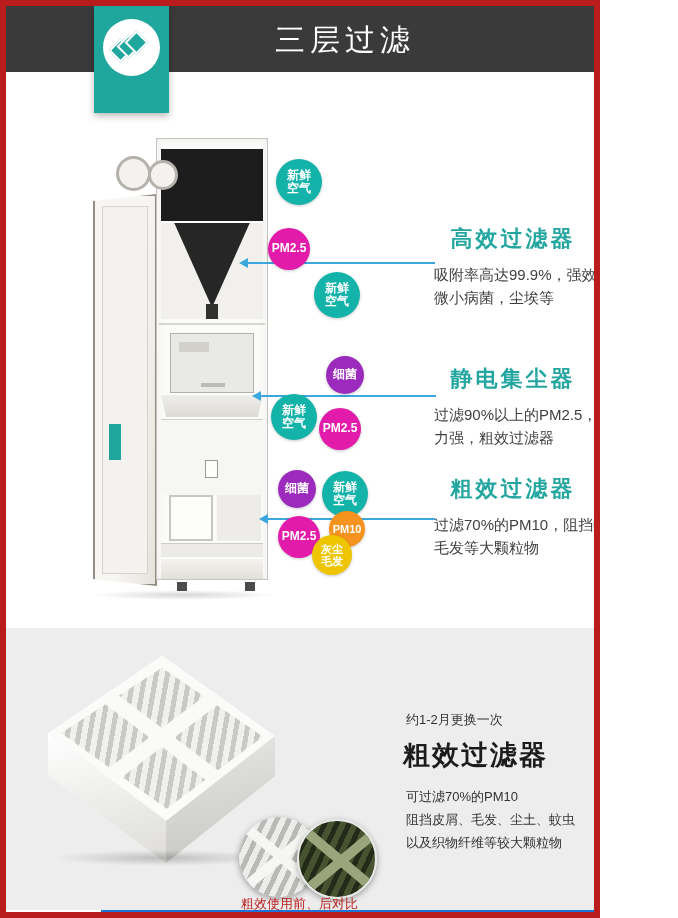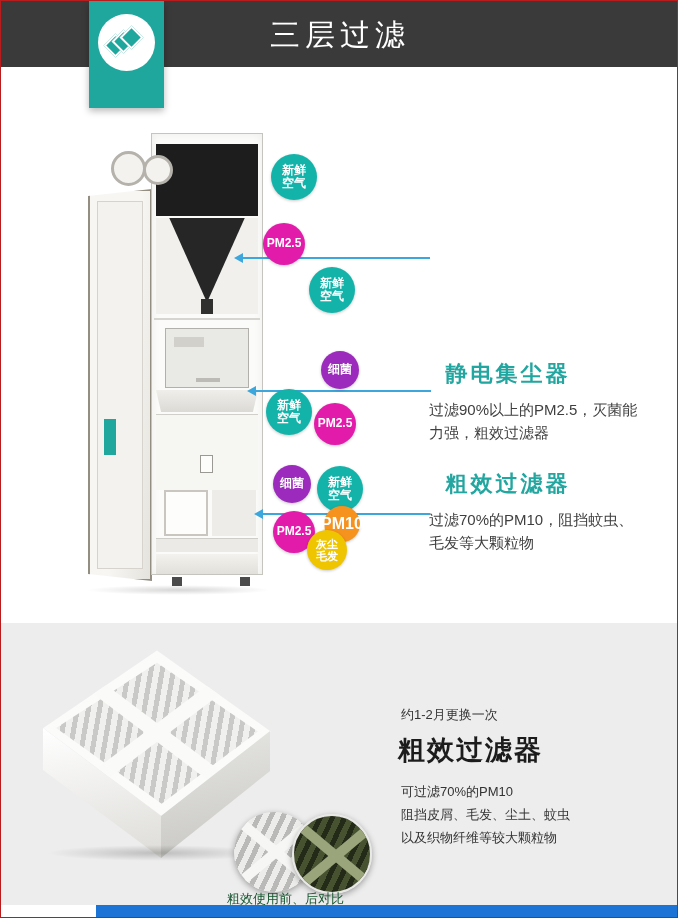--- a/index.html
+++ b/index.html
@@ -1,17 +1,17 @@
 <!DOCTYPE html>
 <html style="--header-bg: #3a3a3a; --brand-teal: #1fa79e; --heading-teal: #23a6a0; --arrow-blue: #3ba7dc; --badge-fresh: #14b3a9; --badge-pm25: #e31bab; --badge-germ: #9c2bbd; --badge-pm10: #f6921e; --badge-dust: #eec500; --layer-badge-green: #68b52f; --bottom-bar-blue: #1b74d6; --bottom-bg: #ededed;"><head>
 <meta charset="utf-8">
 <style>
   *{margin:0;padding:0;box-sizing:border-box}
   body{font-family:"Liberation Sans","DejaVu Sans",sans-serif;background:#fff}
-  #stage{position:relative;width:678px;height:918px;background:#fff;overflow:hidden;border:1px solid #b91c1c}
+  #stage{position:relative;width:600px;height:918px;background:#fff;overflow:hidden;border:6px solid #b91c1c}
 
   
   .header-bar{position:absolute;left:0;top:0;width:678px;height:66px;background:var(--header-bg,#3a3a3a)}
   .page-title{position:absolute;left:0;top:14px;width:100%;text-align:center;color:#fff;font-size:30px;letter-spacing:5px}
   .logo{position:absolute;left:88px;top:0;width:75px;height:107px;background:var(--brand-teal,#1fa79e);z-index:6;box-shadow:0 3px 7px rgba(0,0,0,.28)}
   .logo-circle{position:absolute;left:9px;top:13px;width:57px;height:57px;border-radius:50%;background:#fff}
   .pane{position:absolute;width:17px;height:17px;background:var(--brand-teal,#1fa79e);border:2px solid #fff;transform:rotate(45deg)}
   .p1{left:9px;top:23px}.p2{left:17px;top:19px}.p3{left:25px;top:15px}
 
   
@@ -40,21 +40,21 @@
   .u-kick{position:absolute;left:4px;top:420px;width:102px;height:20px;background:linear-gradient(#f4f2ee,#e2e0da)}
   .u-foot{position:absolute;width:10px;height:9px;background:#4b4b4b;top:448px}
   .u-f1{left:86px}.u-f2{left:154px}
   .u-shadow{position:absolute;left:0;top:456px;width:185px;height:10px;background:radial-gradient(ellipse at center,rgba(0,0,0,.16),rgba(0,0,0,0) 70%)}
 
   
   .badge{position:absolute;border-radius:50%;color:#fff;display:flex;align-items:center;justify-content:center;text-align:center;white-space:pre-line;font-weight:bold;line-height:1.12;box-shadow:0 1px 3px rgba(0,0,0,.22);z-index:7}
   .badge.fresh{width:46px;height:46px;background:var(--badge-fresh,#14b3a9);font-size:12px}
   .badge.pm25{width:42px;height:42px;background:var(--badge-pm25,#e31bab);font-size:12px}
   .badge.germ{width:38px;height:38px;background:var(--badge-germ,#9c2bbd);font-size:12px}
-  .badge.pm10{width:36px;height:36px;background:var(--badge-pm10,#f6921e);font-size:16px}
+  .badge.pm10{width:36px;height:36px;background:var(--badge-pm10,#f6921e);font-size:11px}
   .badge.dust{width:40px;height:40px;background:var(--badge-dust,#eec500);font-size:11px}
   .pos0{left:270px;top:153px}.pos1{left:262px;top:222px}.pos2{left:308px;top:266px}
   .pos3{left:320px;top:350px}.pos4{left:265px;top:388px}.pos5{left:313px;top:402px}
   .pos6{left:272px;top:464px}.pos7{left:316px;top:465px}.pos8{left:272px;top:510px}
   .pos9{left:323px;top:505px}.pos10{left:306px;top:529px}
 
   
   .arrow{position:absolute;height:2px;background:var(--arrow-blue,#3ba7dc);z-index:3}
   .arrow::before{content:"";position:absolute;left:-9px;top:-4px;border:5px solid transparent;border-right:9px solid var(--arrow-blue,#3ba7dc)}
   .a1{left:237px;top:256px;width:192px}
@@ -66,21 +66,21 @@
   .c-title{color:var(--heading-teal,#23a6a0);font-size:22px;font-weight:600;letter-spacing:3px;text-align:center;width:250px}
   .c-body{margin-top:9px;margin-left:46px;font-size:15px;line-height:1.55;color:#3f3f3f;white-space:pre-line}
   .c1{top:218px}.c2{top:358px}.c3{top:468px}
 
   
   .bottom-bg{position:absolute;left:0;top:622px;width:678px;height:282px;background:var(--bottom-bg,#ededed)}
   .layer-badge{position:absolute;left:398px;top:658px;width:114px;height:30px;background:var(--layer-badge-green,#68b52f);color:#fff;font-size:17px;letter-spacing:2px;text-align:center;line-height:30px;z-index:4}
   .replace-note{position:absolute;left:400px;top:705px;font-size:13px;color:#333;z-index:4}
   .filter-title{position:absolute;left:397px;top:731px;font-size:27px;font-weight:bold;color:#1c1c1c;letter-spacing:2px;z-index:4}
   .filter-desc{position:absolute;left:400px;top:780px;font-size:13px;color:#333;line-height:1.75;white-space:pre-line;z-index:4}
-  .compare-caption{position:absolute;left:226px;top:889px;width:135px;text-align:left;font-size:13px;color:#14532d;z-index:5}
+  .compare-caption{position:absolute;left:226px;top:889px;width:135px;text-align:center;font-size:13px;color:#b91c1c;z-index:5}
   .bottom-bar{position:absolute;left:95px;top:904px;width:583px;height:14px;background:var(--bottom-bar-blue,#1b74d6)}
 
   
   .fphoto{position:absolute;left:40px;top:646px;width:232px;height:214px;z-index:3}
   .f-top{position:absolute;left:0;top:0;width:232px;height:176px;background:#fbfbfa;clip-path:polygon(50% 2%,99% 48%,52% 96%,1% 46%)}
   .f-pleats{position:absolute;left:0;top:0;width:100%;height:100%;clip-path:polygon(50% 9%,93.5% 48%,52% 89%,6.5% 46%);background:repeating-linear-gradient(100deg,#c9c9c7 0 5px,#f0f0ee 5px 11px)}
   .f-brace{position:absolute;left:-24px;top:78px;width:280px;height:15px;background:#fafaf8}
   .f-b1{transform:rotate(37deg)}.f-b2{transform:rotate(-37deg)}
   .f-front{position:absolute;left:2px;top:81px;width:118px;height:130px;clip-path:polygon(0 0,100% 67.7%,100% 100%,0 32.3%);background:linear-gradient(170deg,#fff,#dddcd8)}
   .f-rightface{position:absolute;left:120px;top:84px;width:109px;height:127px;clip-path:polygon(0 66.9%,100% 0,100% 31.5%,0 100%);background:linear-gradient(170deg,#e6e6e3,#c7c6c2)}
@@ -157,20 +157,25 @@
 空气</div>
   <div class="badge pm25 pos8">PM2.5</div>
   <div class="badge pm10 pos9">PM10</div>
   <div class="badge dust pos10">灰尘
 毛发</div>
 
   <div class="arrow a1"></div>
   <div class="arrow a2"></div>
   <div class="arrow a3"></div>
 
+  <div class="callout c1">
+    <div class="c-title">高效过滤器</div>
+    <div class="c-body">吸附率高达99.9%，强效过滤
+微小病菌，尘埃等</div>
+  </div>
   <div class="callout c2">
     <div class="c-title">静电集尘器</div>
     <div class="c-body">过滤90%以上的PM2.5，灭菌能
 力强，粗效过滤器</div>
   </div>
   <div class="callout c3">
     <div class="c-title">粗效过滤器</div>
     <div class="c-body">过滤70%的PM10，阻挡蚊虫、
 毛发等大颗粒物</div>
   </div>

